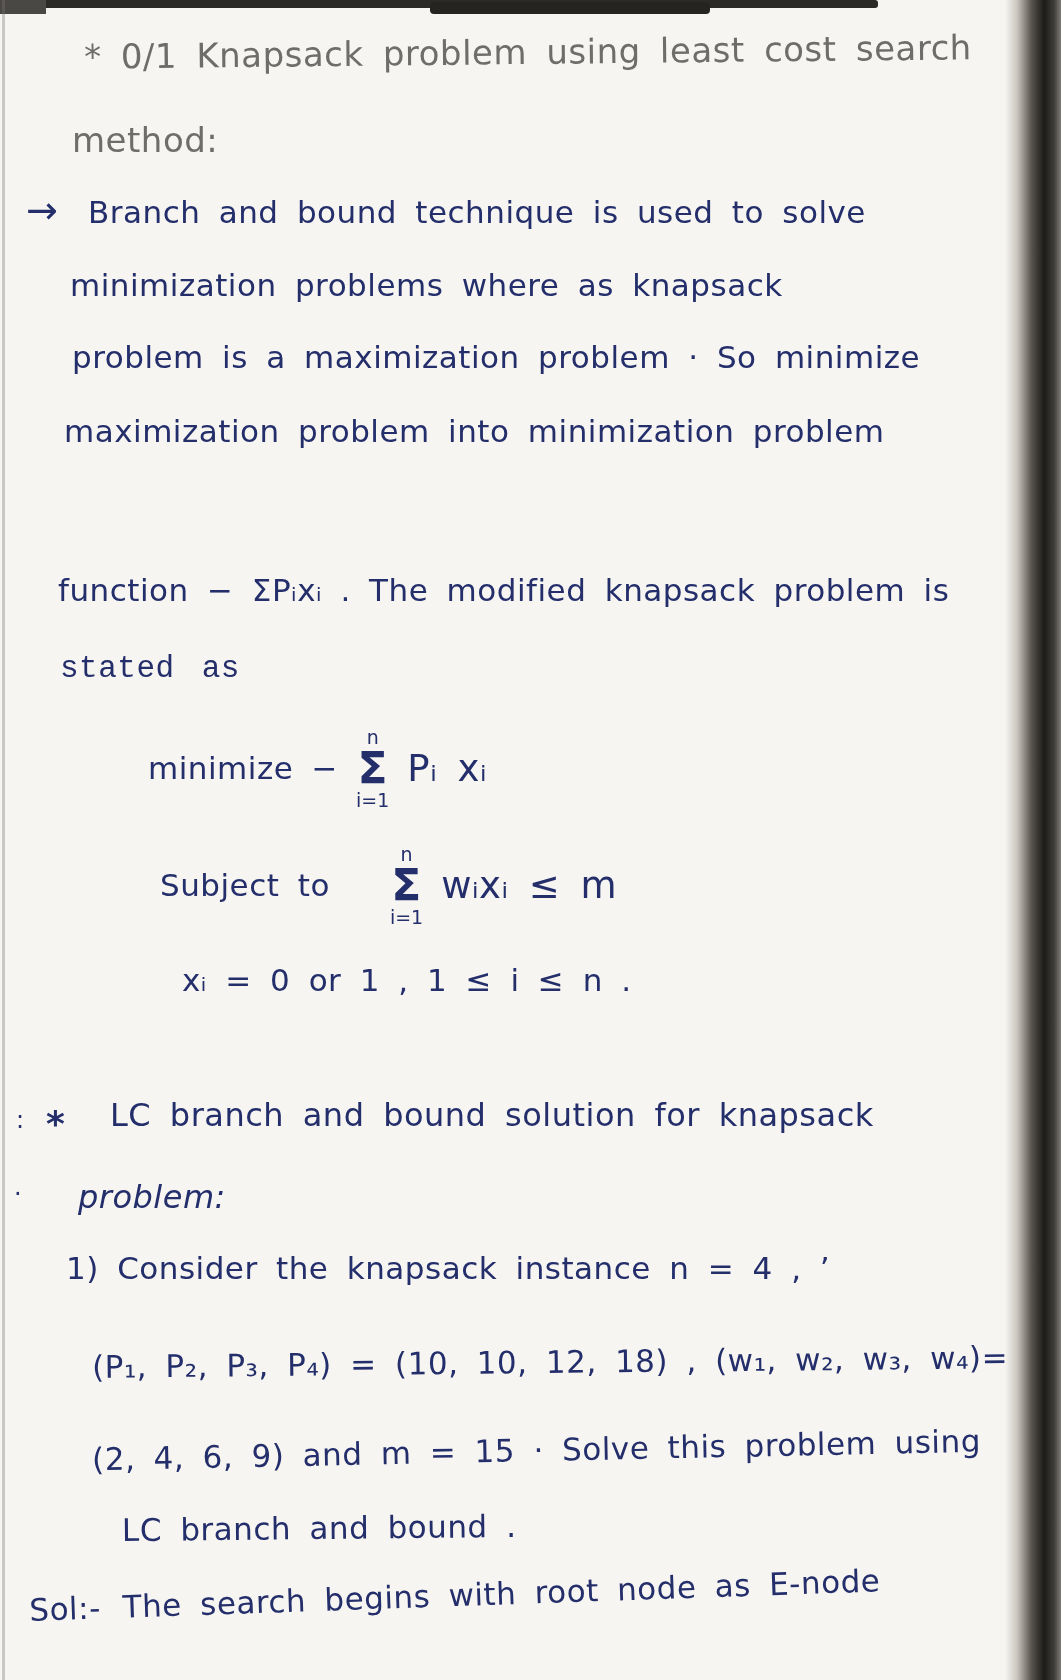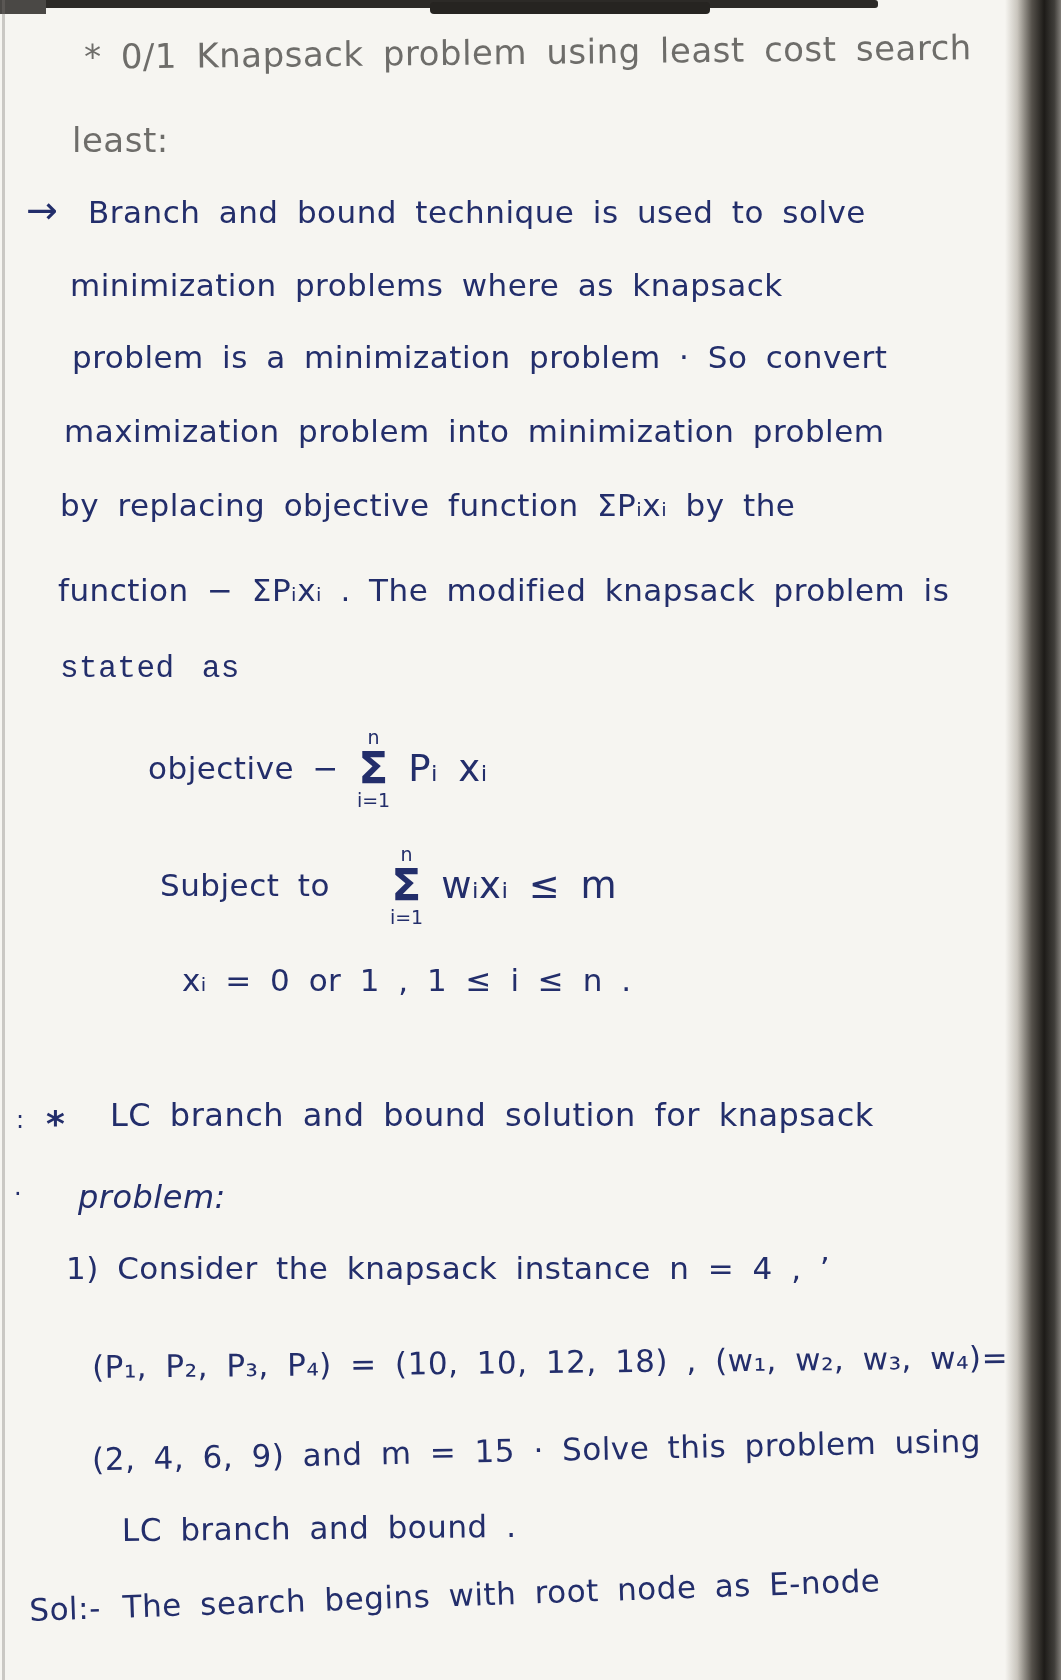--- a/index.html
+++ b/index.html
@@ -54,33 +54,32 @@
 
 <div class="page">
 
   <div class="top-edge-1"></div>
   <div class="top-edge-2"></div>
   <div class="top-edge-3"></div>
   <div class="right-band"></div>
   <div class="left-edge"></div>
 
   <div class="line pencil big tilt-a" style="left:84px; top:32px;">* 0/1 Knapsack problem using least cost search</div>
-  <div class="line pencil big" style="left:72px; top:120px;">least:</div>
+  <div class="line pencil big" style="left:72px; top:120px;">method:</div>
 
   <div class="line arrow-glyph" style="left:26px; top:188px;">→</div>
   <div class="line" style="left:88px; top:194px;">Branch and bound technique is used to solve</div>
   <div class="line" style="left:70px; top:267px;">minimization problems where as knapsack</div>
-  <div class="line" style="left:72px; top:339px;">problem is a minimization problem · So convert</div>
+  <div class="line" style="left:72px; top:339px;">problem is a maximization problem · So minimize</div>
   <div class="line" style="left:64px; top:413px;">maximization problem into minimization problem</div>
-  <div class="line" style="left:60px; top:487px;">by replacing objective function ΣPᵢxᵢ by the</div>
   <div class="line" style="left:58px; top:572px;">function − ΣPᵢxᵢ .  The modified knapsack problem is</div>
   <div class="line" style="left:60px; top:650px;font-family:Liberation Mono, monospace;">stated as</div>
 
   <div class="line formula" style="left:148px; top:728px;">
-    <span>objective  −</span>
+    <span>minimize  −</span>
     <span class="sigma-stack">
       <span class="upper">n</span>
       <span class="sigma">Σ</span>
       <span class="lower">i=1</span>
     </span>
     <span class="body">Pᵢ xᵢ</span>
   </div>
 
   <div class="line formula" style="left:160px; top:845px;">
     <span>Subject to</span>

